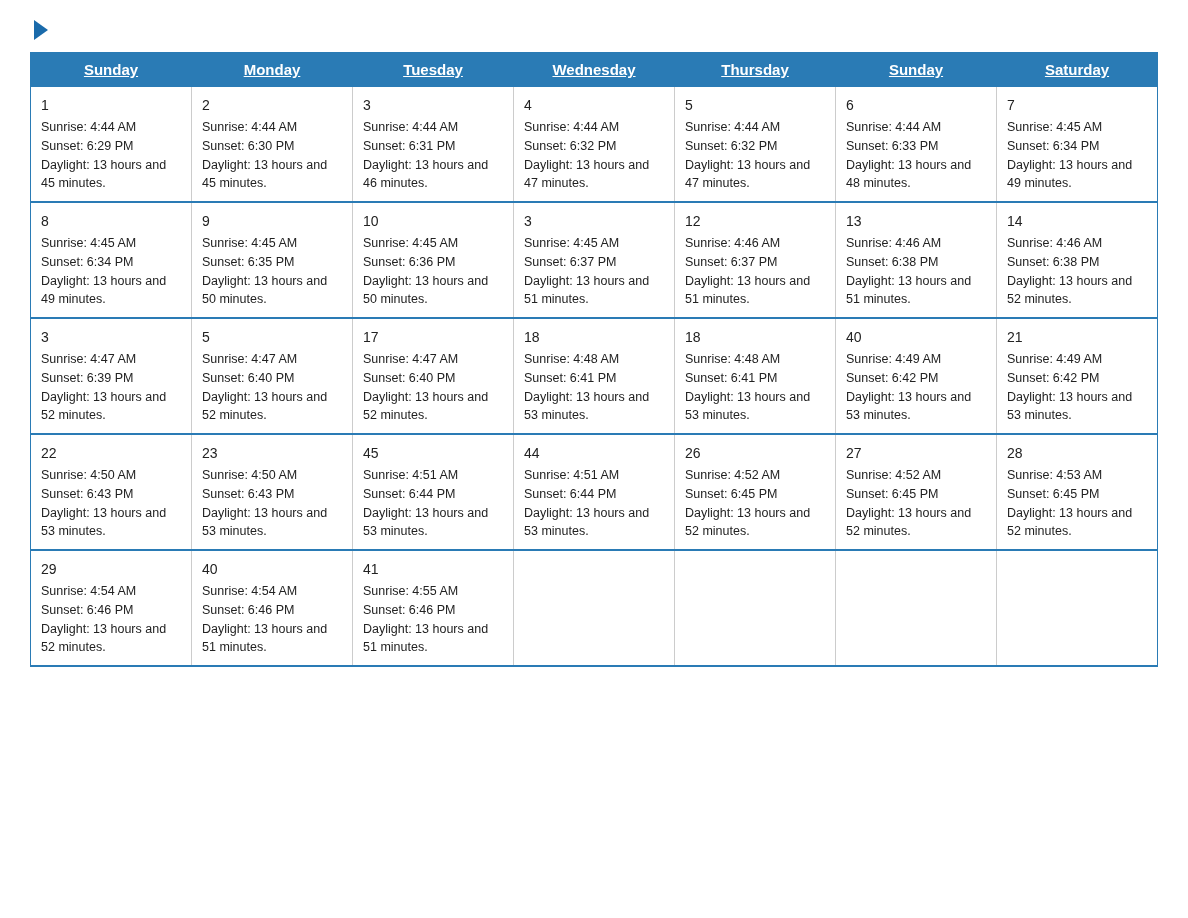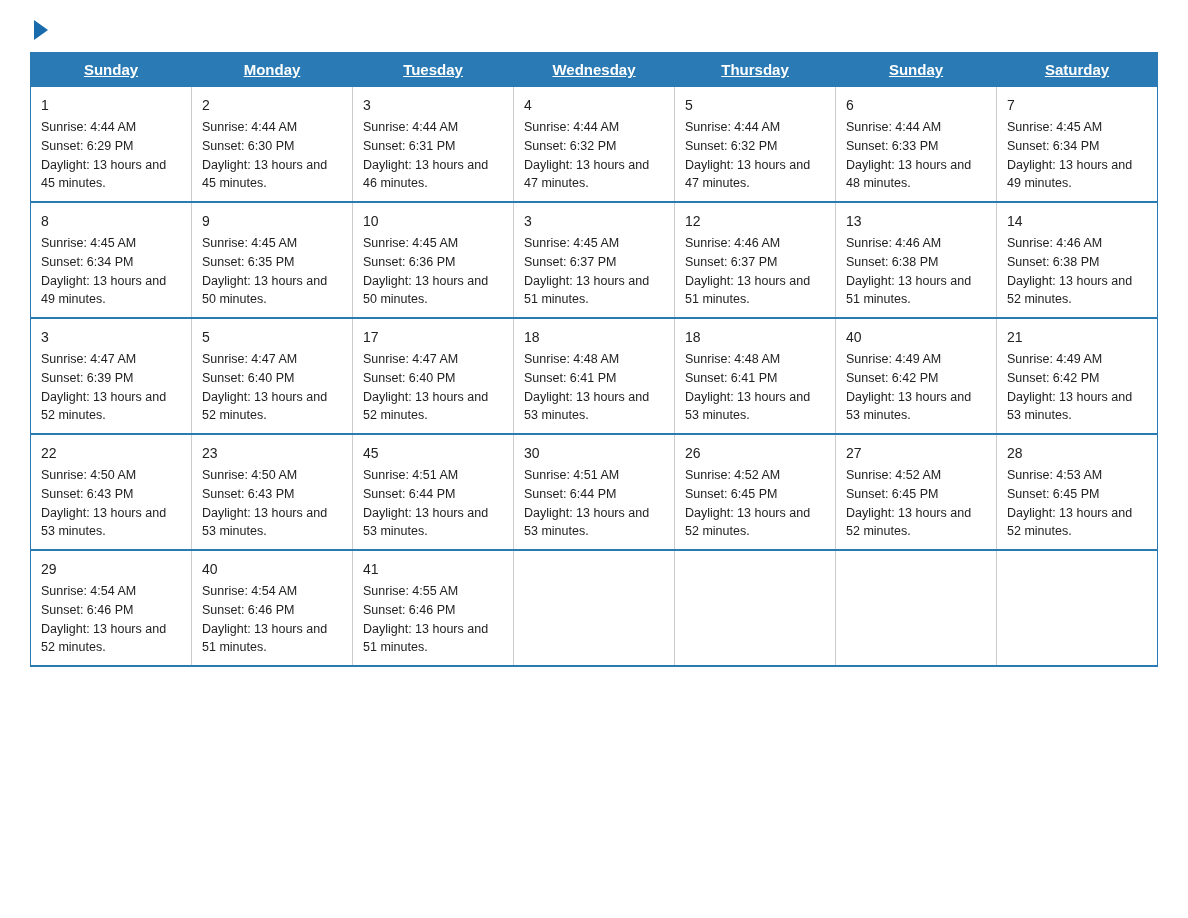--- a/index.html
+++ b/index.html
@@ -153,21 +153,21 @@
         <td><span class="day-num">17</span>Sunrise: 4:47 AM<br>Sunset: 6:40 PM<br>Daylight: 13 hours and 52 minutes.</td>
         <td><span class="day-num">18</span>Sunrise: 4:48 AM<br>Sunset: 6:41 PM<br>Daylight: 13 hours and 53 minutes.</td>
         <td><span class="day-num">18</span>Sunrise: 4:48 AM<br>Sunset: 6:41 PM<br>Daylight: 13 hours and 53 minutes.</td>
         <td><span class="day-num">40</span>Sunrise: 4:49 AM<br>Sunset: 6:42 PM<br>Daylight: 13 hours and 53 minutes.</td>
         <td><span class="day-num">21</span>Sunrise: 4:49 AM<br>Sunset: 6:42 PM<br>Daylight: 13 hours and 53 minutes.</td>
       </tr>
       <tr>
         <td><span class="day-num">22</span>Sunrise: 4:50 AM<br>Sunset: 6:43 PM<br>Daylight: 13 hours and 53 minutes.</td>
         <td><span class="day-num">23</span>Sunrise: 4:50 AM<br>Sunset: 6:43 PM<br>Daylight: 13 hours and 53 minutes.</td>
         <td><span class="day-num">45</span>Sunrise: 4:51 AM<br>Sunset: 6:44 PM<br>Daylight: 13 hours and 53 minutes.</td>
-        <td><span class="day-num">30</span>Sunrise: 4:51 AM<br>Sunset: 6:44 PM<br>Daylight: 13 hours and 53 minutes.</td>
+        <td><span class="day-num">44</span>Sunrise: 4:51 AM<br>Sunset: 6:44 PM<br>Daylight: 13 hours and 53 minutes.</td>
         <td><span class="day-num">26</span>Sunrise: 4:52 AM<br>Sunset: 6:45 PM<br>Daylight: 13 hours and 52 minutes.</td>
         <td><span class="day-num">27</span>Sunrise: 4:52 AM<br>Sunset: 6:45 PM<br>Daylight: 13 hours and 52 minutes.</td>
         <td><span class="day-num">28</span>Sunrise: 4:53 AM<br>Sunset: 6:45 PM<br>Daylight: 13 hours and 52 minutes.</td>
       </tr>
       <tr>
         <td><span class="day-num">29</span>Sunrise: 4:54 AM<br>Sunset: 6:46 PM<br>Daylight: 13 hours and 52 minutes.</td>
         <td><span class="day-num">40</span>Sunrise: 4:54 AM<br>Sunset: 6:46 PM<br>Daylight: 13 hours and 51 minutes.</td>
         <td><span class="day-num">41</span>Sunrise: 4:55 AM<br>Sunset: 6:46 PM<br>Daylight: 13 hours and 51 minutes.</td>
         <td style="background-color: rgb(255, 255, 255);"></td>
         <td style="background-color: rgb(255, 255, 255);"></td>

